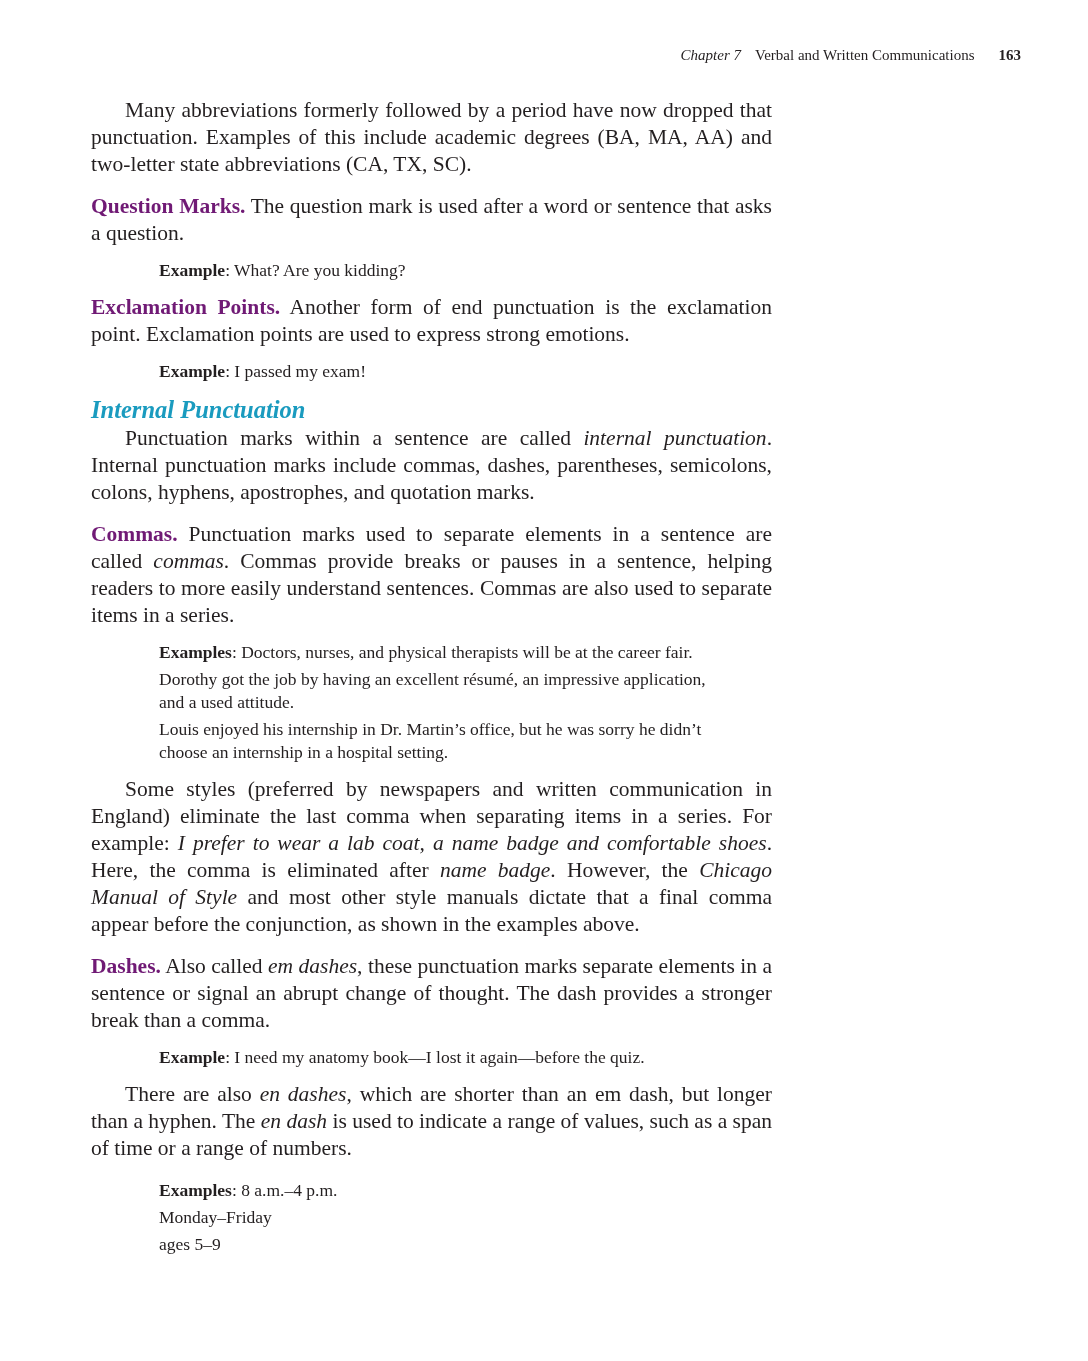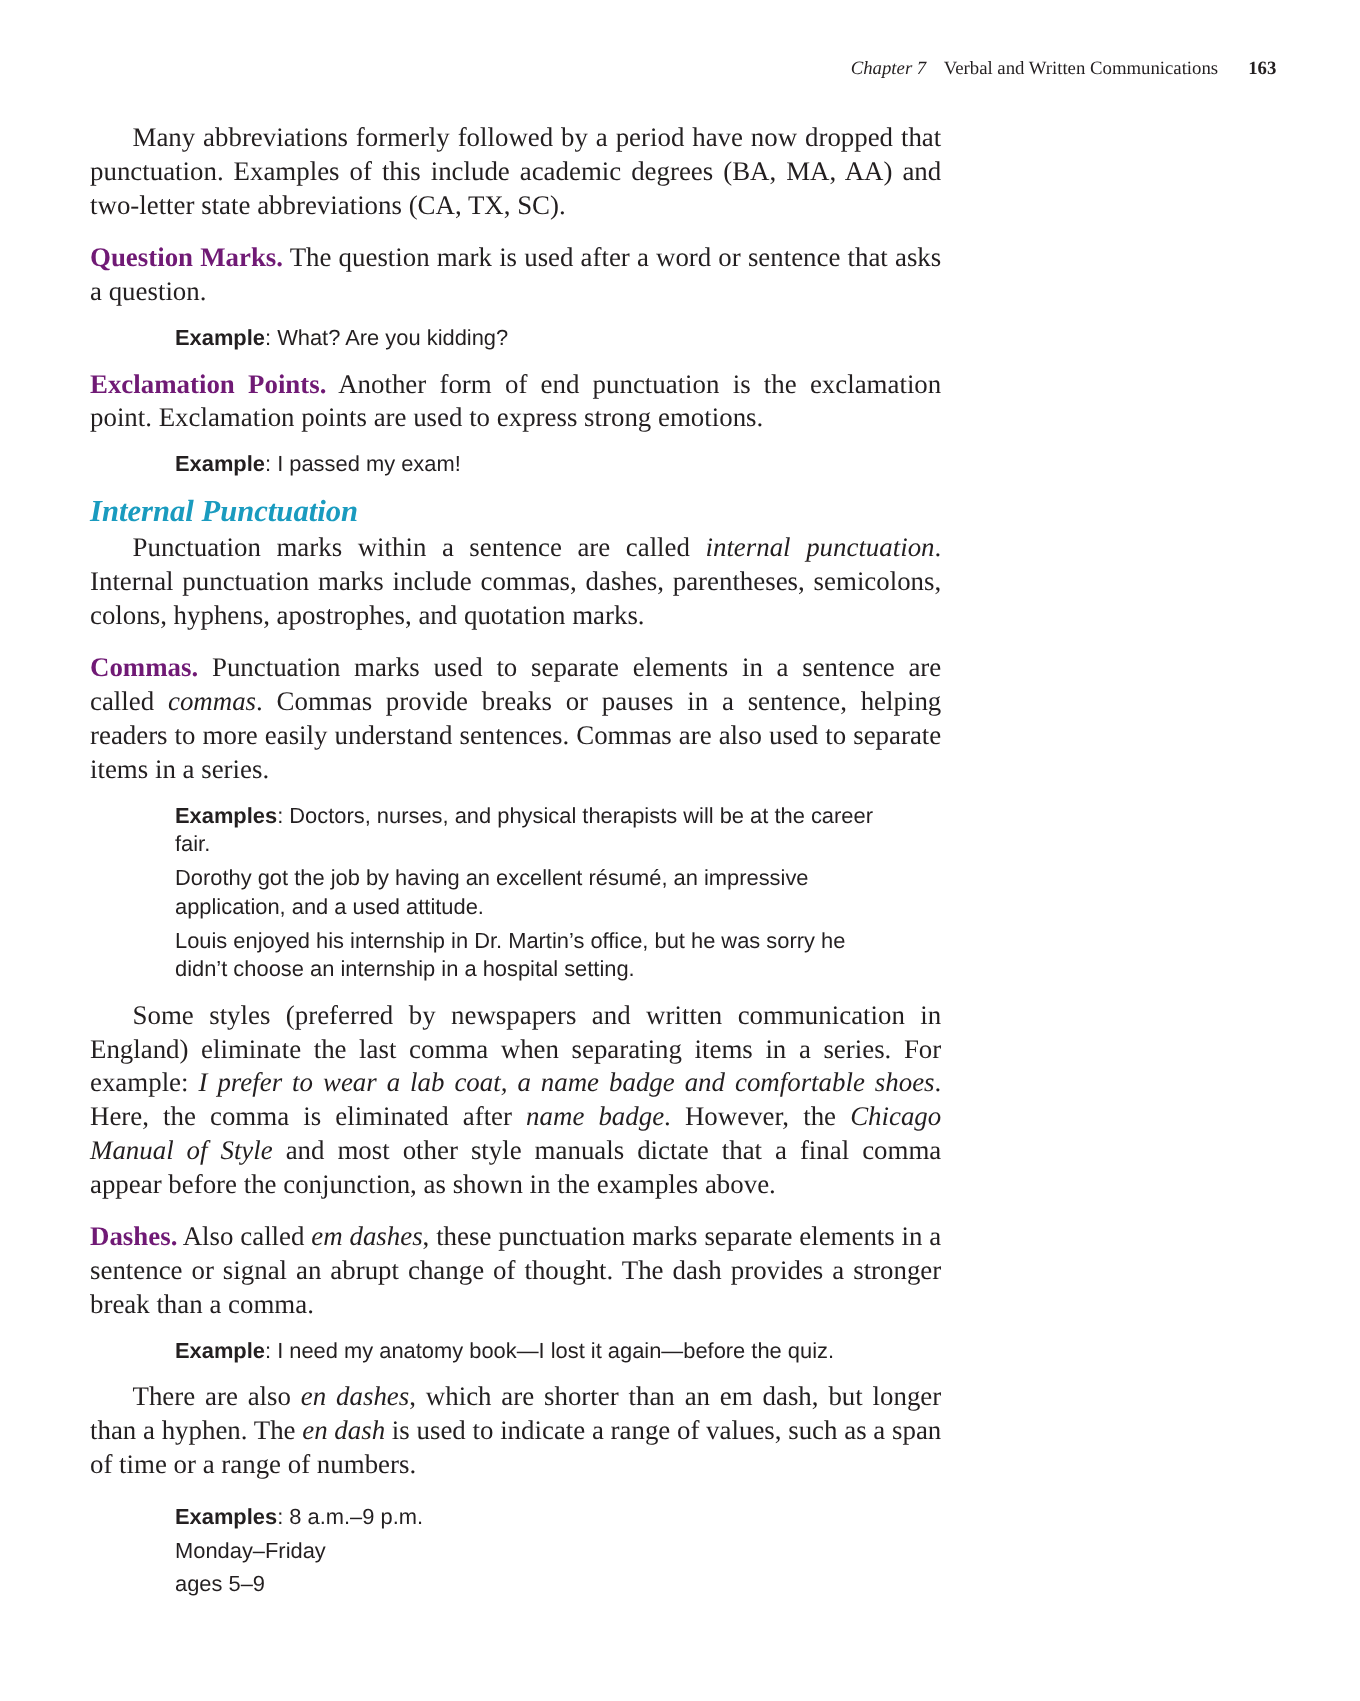--- a/index.html
+++ b/index.html
@@ -1,24 +1,24 @@
 <!DOCTYPE html>
 <html><head>
 <meta charset="utf-8">
 <style>
   html, body { margin:0; padding:0; background:#ffffff; }
   body { width:1088px; height:1361px; position:relative; overflow:hidden; color:#231f20; }
   .serif { font-family: "Liberation Serif", "DejaVu Serif", serif; }
-  .sans { font-family: Liberation Sans, sans-serif; }
+  .sans { font-family: Liberation Serif, serif; }
   #running-head { position:absolute; top:47px; right:67px; font-size:15px; white-space:nowrap; }
   #running-head .ch { font-style:italic; }
   #running-head .gap { display:inline-block; width:14px; }
   #running-head .gap2 { display:inline-block; width:24px; }
   #running-head .pg { font-weight:bold; }
-  #content { position:absolute; left:72px; top:97px; width:681px; }
+  #content { position:absolute; left:91px; top:97px; width:681px; }
   p.body { font-size:21.5px; line-height:27px; margin:0; text-align:justify; }
   p.indent { text-indent:34px; }
   .runin { color:#701a75; font-weight:bold; }
   .sp { height:15px; }
   .sp-s { height:12px; }
   .ex { padding-left:68px; font-size:17.5px; line-height:23px; }
   .ex b { font-weight:bold; }
   .ex-line { margin:0; }
   .ex-gap { height:4px; }
   h2.section { color:#1a9bbf; font-style:italic; font-weight:bold; font-size:24.5px; margin:0; line-height:30px; }
@@ -64,17 +64,17 @@
   <div class="sp"></div>
 
   <p class="body serif"><span class="runin">Dashes.</span><span> Also called </span><i>em dashes</i><span>, these punctuation marks separate elements in a sentence or signal an abrupt change of thought. The dash provides a stronger break than a comma.</span></p>
   <div class="sp-s"></div>
   <div class="ex sans"><b>Example</b><span>: I need my anatomy book—I lost it again—before the quiz.</span></div>
   <div class="sp-s"></div>
 
   <p class="body indent serif"><span>There are also </span><i>en dashes</i><span>, which are shorter than an em dash, but longer than a hyphen. The </span><i>en dash</i><span> is used to indicate a range of values, such as a span of time or a range of numbers.</span></p>
   <div class="sp"></div>
   <div class="ex sans" style="line-height:27px;">
-    <p class="ex-line"><b>Examples</b><span>: 8 a.m.–9 p.m.</span></p>
+    <p class="ex-line"><b>Examples</b><span>: 8 a.m.–4 p.m.</span></p>
     <p class="ex-line">Monday–Friday</p>
     <p class="ex-line">ages 5–9</p>
   </div>
 </div>
 
 </body></html>

